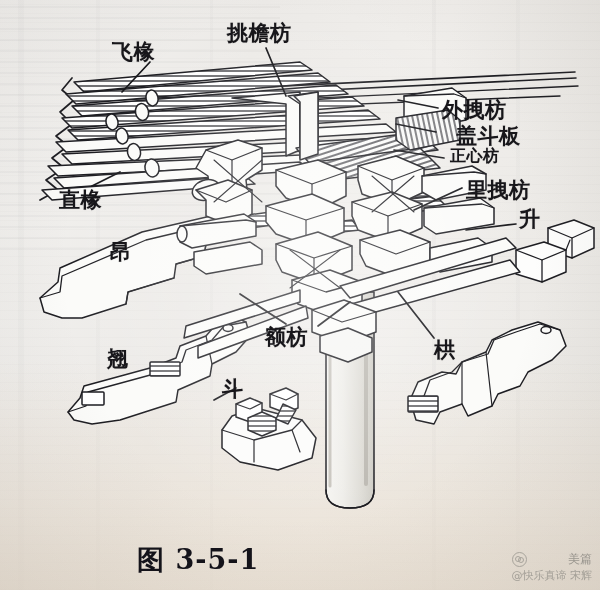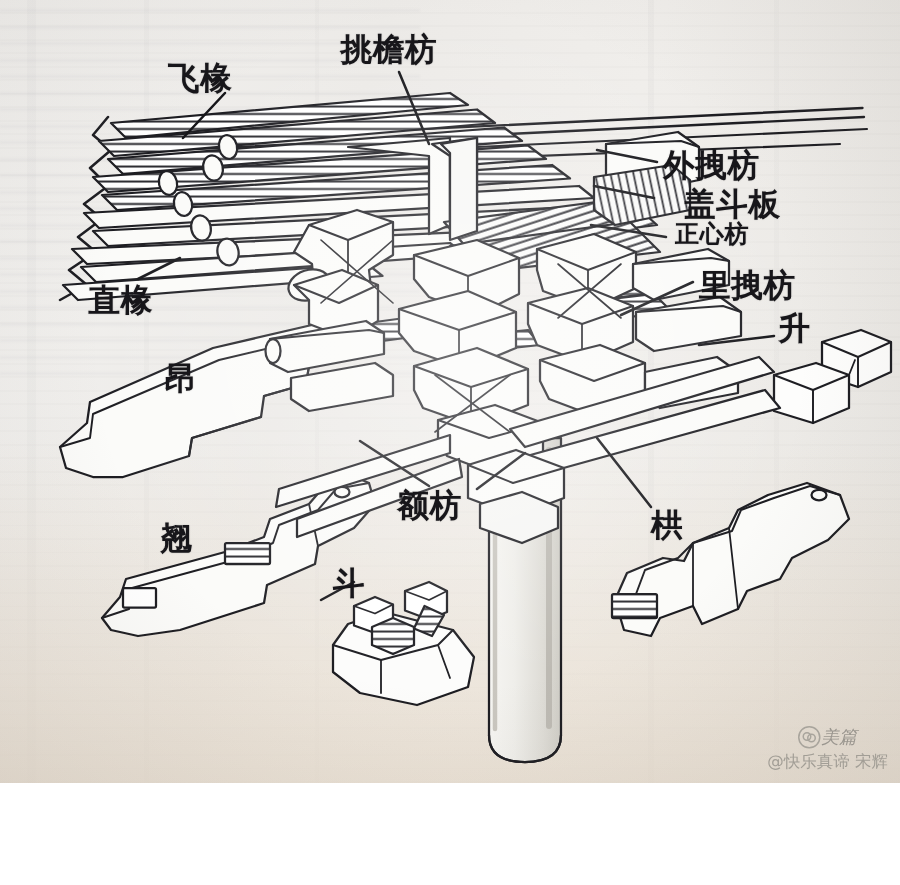--- a/index.html
+++ b/index.html
@@ -1,21 +1,21 @@
 <!DOCTYPE html>
 <html lang="zh"><head>
 <meta charset="utf-8">
 <title>斗栱的基本构造</title>
 <style>
   html,body{margin:0;padding:0;background:#fff;}
   body{font-family:"Liberation Serif","DejaVu Serif",serif;}
 
   #page{
     position:relative;
-    width:600px;height:522px;
+    width:600px;height:590px;
     overflow:hidden;
     background:#eeecea;
   }
 
   
   .paper{
     position:absolute;inset:0;
     background:
       linear-gradient(105deg,#f3f2f0 0%,#eceae7 35%,#f0eeeb 60%,#e9e7e3 100%);
   }
@@ -62,21 +62,21 @@
     font-family:"DejaVu Serif","Liberation Serif",serif;
     font-weight:700;
     color:#14131a;
     white-space:nowrap;
   }
 
   
   .wm{position:absolute;right:8px;bottom:6px;text-align:right;
       font-family:"DejaVu Sans","Liberation Sans",sans-serif;
       color:#9a968f;line-height:1.45;}
-  .wm .row1{display:flex;align-items:center;justify-content:center;gap:0;font-size:12px;font-style:italic;}
+  .wm .row1{display:flex;align-items:center;justify-content:space-between;gap:0;font-size:12px;}
   .wm .row2{font-size:11px;color:#a29e96;}
   .wm .row3{font-size:11px;color:#b0aba2;}
   .wm-logo{width:13px;height:13px;border-radius:50%;
            border:1.4px solid #a8a49c;display:inline-block;position:relative;}
   .wm-logo:before{content:"";position:absolute;left:2px;top:3.2px;width:4px;height:4px;
            border:1.3px solid #a8a49c;border-radius:50%;}
   .wm-logo:after{content:"";position:absolute;left:5px;top:4.6px;width:4px;height:4px;
            border:1.3px solid #a8a49c;border-radius:50%;}
 </style>
 </head>
@@ -337,20 +337,21 @@
   <div class="lbl" style="left:110px;top:238px;font-size:21px;">昂</div>
 
   <div class="lbl" style="left:107px;top:345px;font-size:21px;">翘</div>
 
   <div class="lbl" style="left:265px;top:323px;font-size:21px;">额枋</div>
 
   <div class="lbl" style="left:222px;top:375px;font-size:21px;">斗</div>
 
   <div class="lbl" style="left:434px;top:336px;font-size:21px;">栱</div>
 
+  <div class="cap" style="left:137px;top:542px;font-size:27px;letter-spacing:1px;">图 3-5-1</div>
 
   <div class="wm">
     <div class="row1">
       <span class="wm-logo"></span>
       <span>美篇</span>
     </div>
     <div class="row2">@快乐真谛 宋辉</div>
   </div>
 
 </div>

